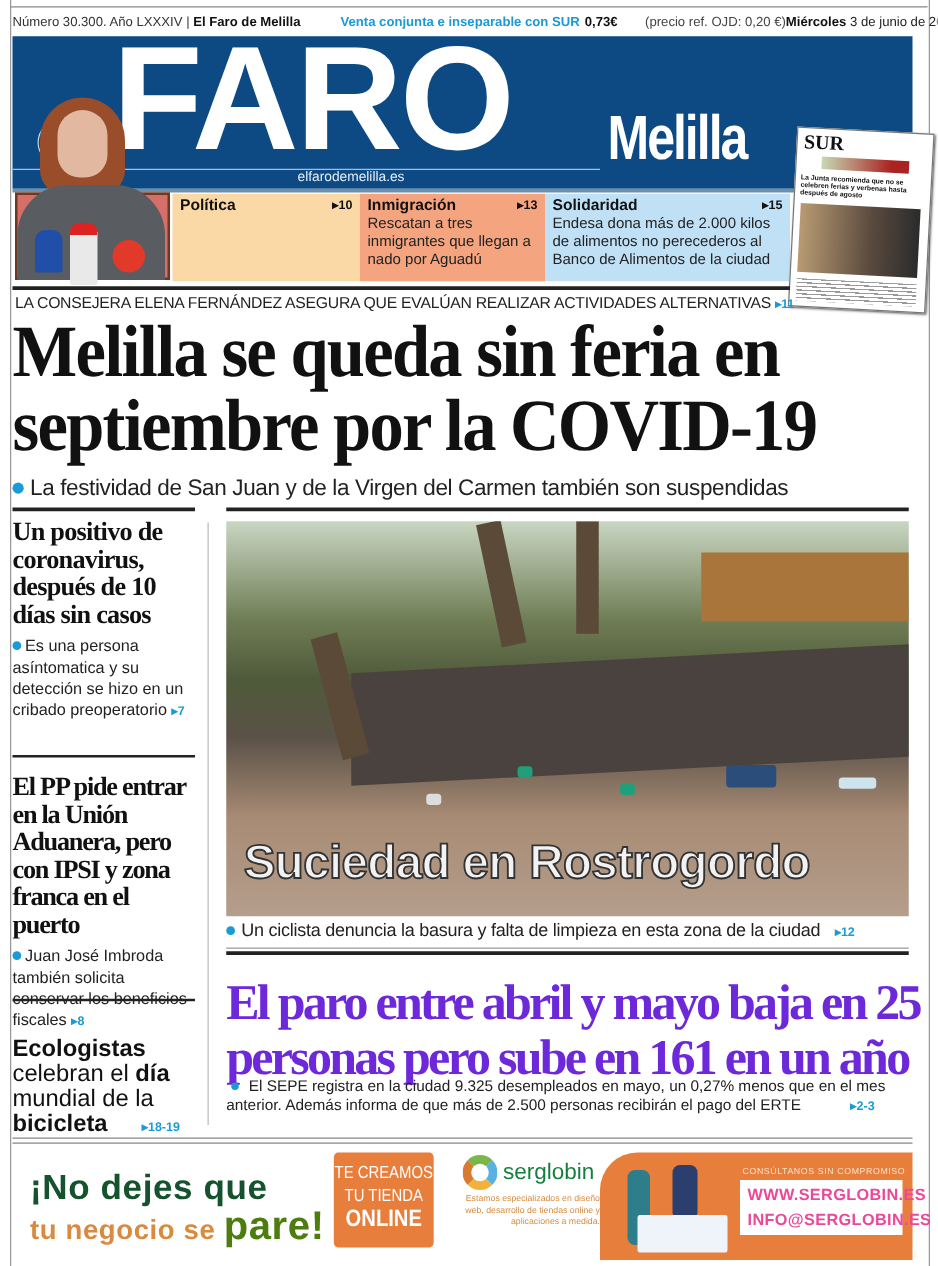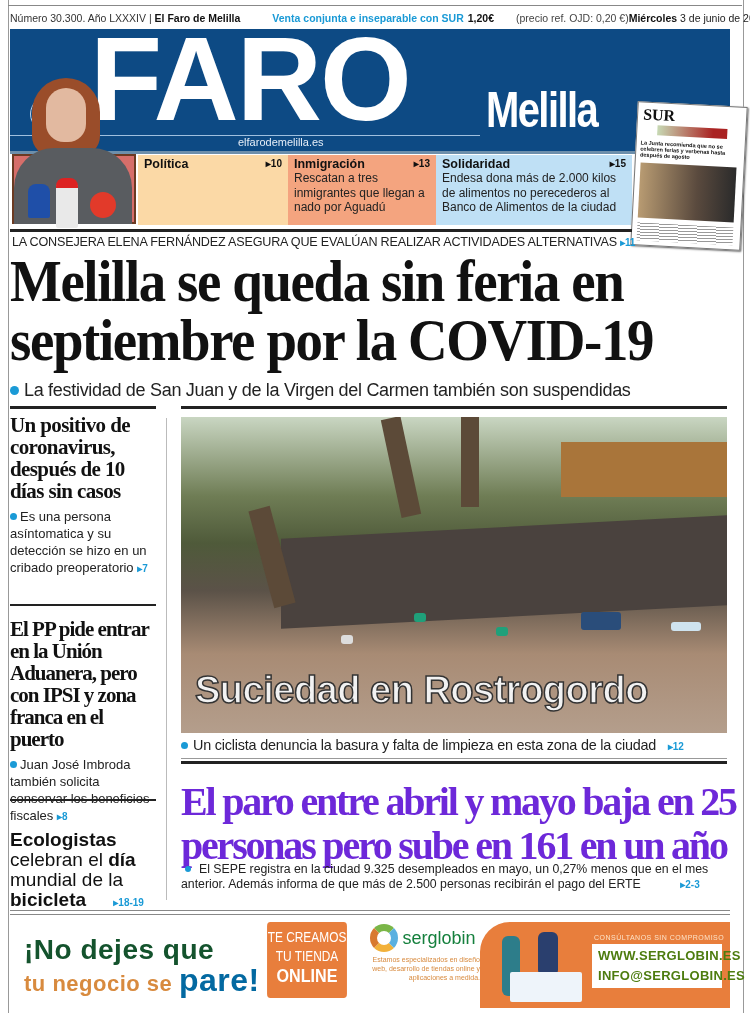--- a/index.html
+++ b/index.html
@@ -69,42 +69,42 @@
   .photo .trash{position:absolute;width:12px;height:9px;border-radius:3px;}
 
   .photodek{position:absolute;left:181px;top:737px;font-size:14.4px;color:#222;white-space:nowrap;letter-spacing:-0.2px;}
   .hl2{position:absolute;left:181px;top:780px;width:546px;font-family:"Liberation Serif",serif;font-weight:bold;font-size:40px;line-height:44px;letter-spacing:-2.2px;color:#6d28d9;white-space:nowrap;}
   .dek2{position:absolute;left:181px;top:862px;width:546px;font-size:12.3px;line-height:15px;color:#222;}
 
   .adrule{position:absolute;left:10px;top:910px;width:720px;height:3px;border-top:1px solid #888;border-bottom:1px solid #888;}
   .ad{position:absolute;left:10px;top:918px;width:720px;height:90px;}
   .ad .line1{position:absolute;left:14px;top:16px;font-weight:bold;font-size:28px;color:#14532d;letter-spacing:0.5px;}
   .ad .line2{position:absolute;left:14px;top:44px;font-weight:bold;font-size:22px;color:#d88a3e;letter-spacing:0.5px;white-space:nowrap;}
-  .ad .line2 .big{font-size:32px;color:#0369a1;}
+  .ad .line2 .big{font-size:32px;color:#4d7c0f;}
   .ad .box{position:absolute;left:250px;top:4px;width:94px;height:76px;background:#e87e3c;border-radius:4px;color:#fff;text-align:center;font-size:14px;line-height:19px;padding-top:6px;box-sizing:border-box;transform:scaleX(0.85);}
   .ad .box .on{font-size:19px;font-weight:bold;}
   .ad .sg{position:absolute;left:360px;top:6px;width:110px;}
   .ad .sg .ring{display:inline-block;width:28px;height:28px;border-radius:50%;border:7px solid;border-color:#7ab648 #5ab0e0 #f2b13a #d87a2f;box-sizing:border-box;vertical-align:middle;}
   .ad .sg .name{font-size:18px;color:#15803d;vertical-align:middle;}
   .ad .sg .desc{font-size:7px;line-height:9px;color:#d88a3e;text-align:right;margin-top:3px;}
   .ad .orange{position:absolute;left:470px;top:4px;width:250px;height:86px;background:#e87e3c;border-radius:30px 0 0 0;}
   .ad .orange .cons{position:absolute;left:114px;top:12px;font-size:7px;color:#fde3c8;letter-spacing:0.5px;}
-  .ad .orange .card{position:absolute;left:112px;top:22px;width:130px;height:44px;background:#fff;color:#4d7c0f;font-weight:bold;font-size:13px;line-height:20px;padding:2px 6px;box-sizing:border-box;letter-spacing:0.3px;}
+  .ad .orange .card{position:absolute;left:112px;top:22px;width:130px;height:44px;background:#fff;color:#ec4899;font-weight:bold;font-size:13px;line-height:20px;padding:2px 6px;box-sizing:border-box;letter-spacing:0.3px;}
   .ad .person{position:absolute;border-radius:6px;}
 </style>
 </head>
 <body>
 
 <div class="frame"></div>
 <div class="topline"></div>
 
 <div class="strap">
   <span class="num"><span>Número 30.300. Año LXXXIV |</span> <b>El Faro de Melilla</b></span>
   <span class="venta">Venta conjunta e inseparable con SUR</span>
-  <span class="price">1,20€</span>
+  <span class="price">0,73€</span>
   <span class="ref">(precio ref. OJD: 0,20 €)</span>
   <span class="date"><b>Miércoles</b> <span>3 de junio de 2020</span></span>
 </div>
 
 <div class="masthead">
   <div class="circle"></div>
   <div class="faro">FARO</div>
   <div class="melilla">Melilla</div>
   <div class="rule"></div>
   <div class="url">elfarodemelilla.es</div>

